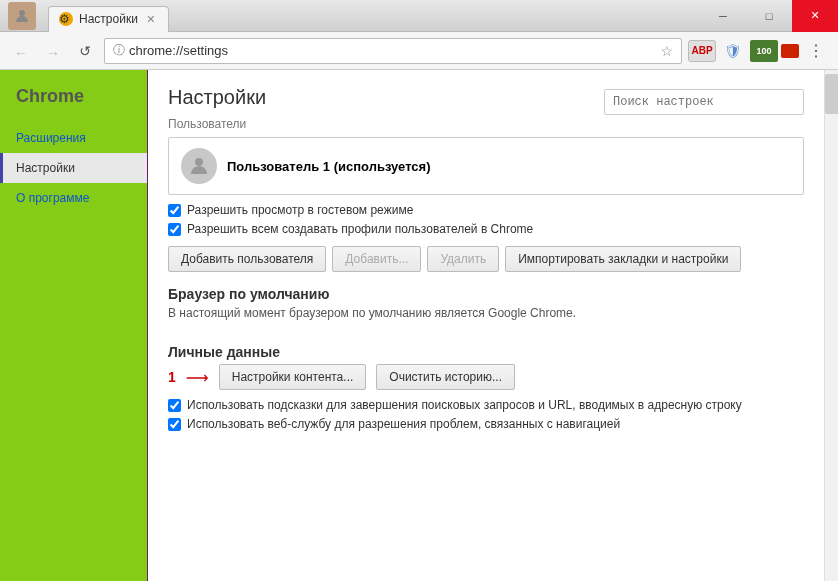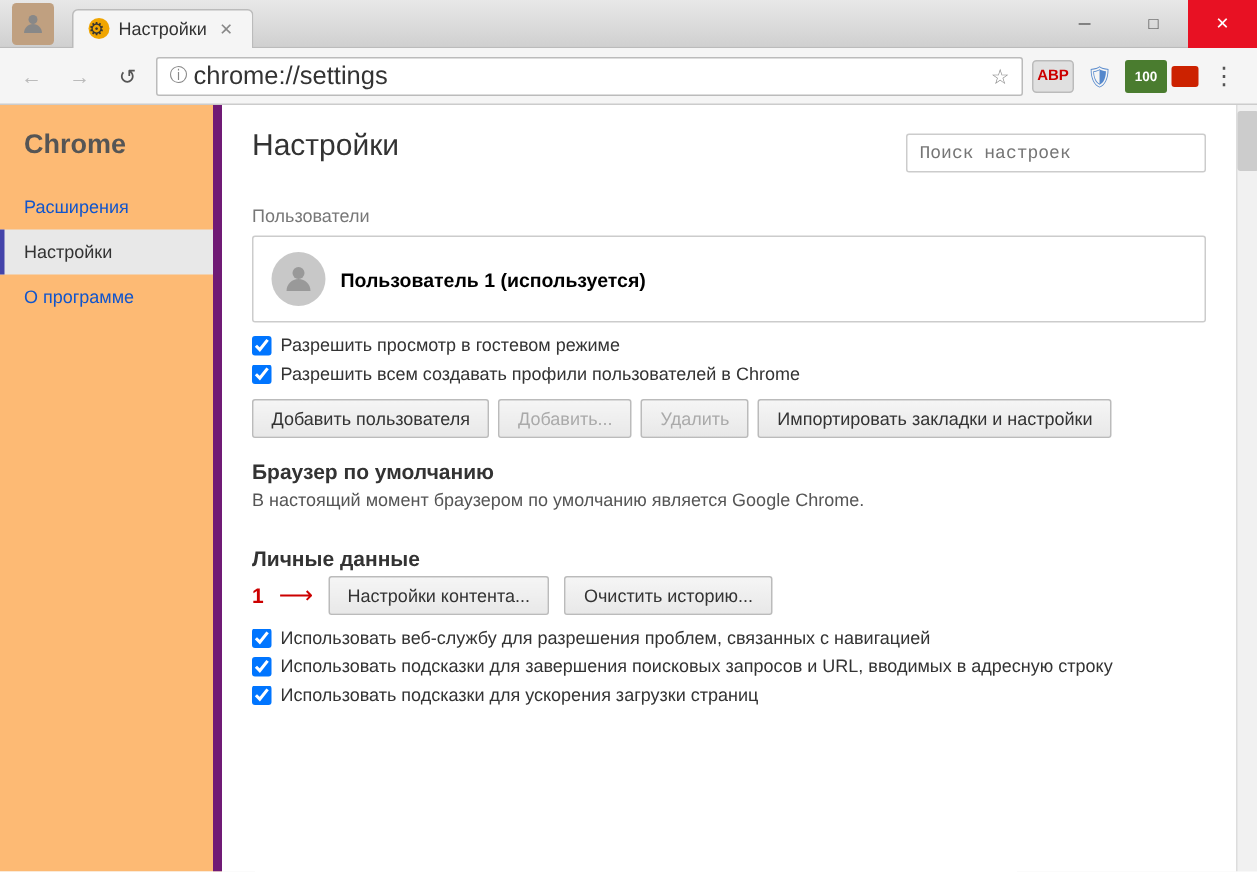--- a/index.html
+++ b/index.html
@@ -113,21 +113,21 @@
       align-items: center;
       padding: 0 8px;
       gap: 4px;
     }
     .address-icon {
       color: #888;
       font-size: 12px;
     }
     .address-text {
       flex: 1;
-      font-size: 17px;
+      font-size: 13px;
       color: #333;
     }
     .star-icon {
       color: #888;
       font-size: 14px;
     }
     .toolbar-icons {
       display: flex;
       align-items: center;
       gap: 3px;
@@ -183,22 +183,22 @@
     
     .browser-body {
       display: flex;
       height: calc(581px - 70px);
       background: white;
     }
 
     
     .sidebar {
       width: 148px;
-      background: #fdba74;
-      border-right: 6px solid #701a75;
+      background: #84cc16;
+      border-right: 1px solid #701a75;
       padding-top: 16px;
     }
     .sidebar-brand {
       font-size: 18px;
       font-weight: bold;
       color: #555;
       padding: 0 16px 16px 16px;
     }
     .sidebar-item {
       padding: 8px 16px;
@@ -238,21 +238,21 @@
       padding: 0 8px;
       font-size: 12px;
       color: #888;
       background: white;
       font-family: Liberation Mono, monospace;
     }
 
     .section-label {
       font-size: 12px;
       color: #777;
-      margin: 20px 0 6px 0;
+      margin: 0 0 6px 0;
     }
 
     
     .user-profile-box {
       border: 1px solid #ccc;
       border-radius: 2px;
       background: white;
       display: flex;
       align-items: center;
       padding: 10px 12px;
@@ -464,29 +464,25 @@
     <div class="personal-data-section">
       <div class="section-title">Личные данные</div>
       <div class="annotation-row">
         <span class="annotation-number">1</span>
         <span class="annotation-arrow">⟶</span>
         <button class="action-btn">Настройки контента...</button>
         <button class="action-btn">Очистить историю...</button>
       </div>
       <div class="checkbox-row">
         <input type="checkbox" checked="" style="">
-        <span>Использовать веб-службу для разрешения проблем, связанных с навигацией</span>
-      </div>
-      <div class="checkbox-row">
-        <input type="checkbox" checked="" style="">
         <span>Использовать подсказки для завершения поисковых запросов и URL, вводимых в адресную строку</span>
       </div>
       <div class="checkbox-row">
         <input type="checkbox" checked="" style="">
-        <span>Использовать подсказки для ускорения загрузки страниц</span>
+        <span>Использовать веб-службу для разрешения проблем, связанных с навигацией</span>
       </div>
     </div>
   </div>
 
   <div class="scrollbar-area">
     <div class="scroll-thumb"></div>
   </div>
 </div>
 
 </body></html>

